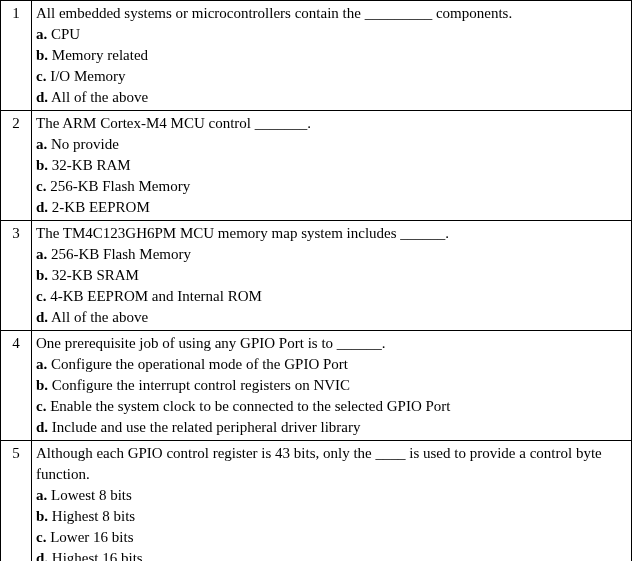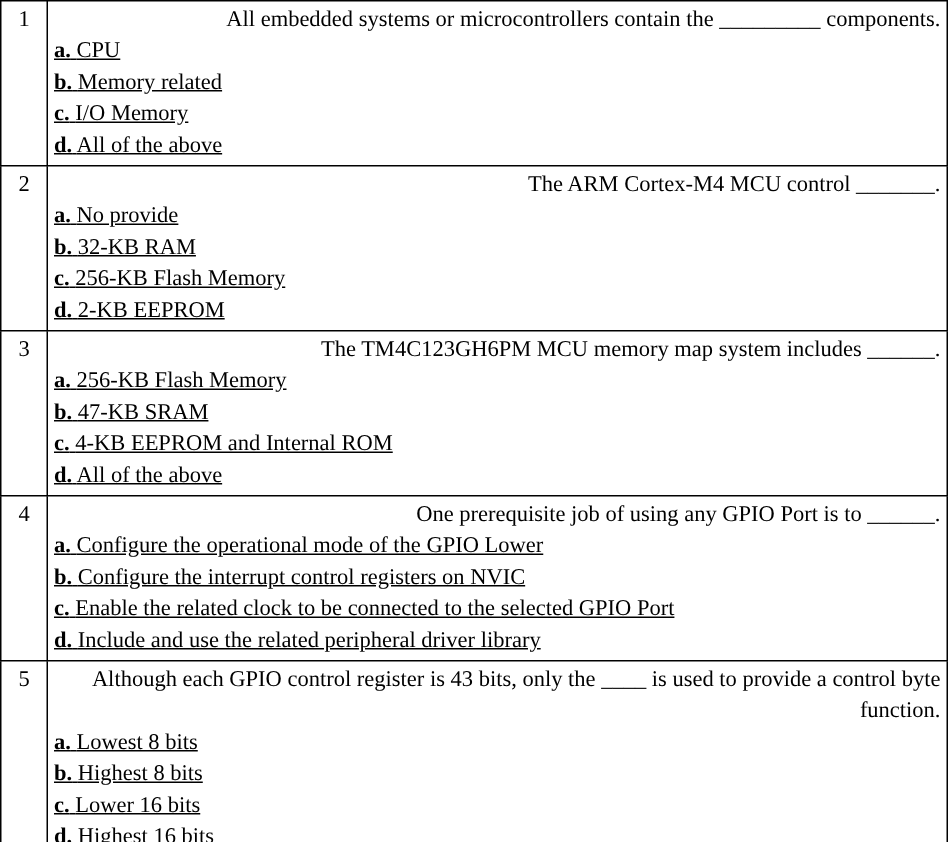--- a/index.html
+++ b/index.html
@@ -18,22 +18,22 @@
     td {
       border: 1px solid #000;
       padding: 2px 4px;
       vertical-align: top;
       line-height: 1.4;
     }
     td.num {
       width: 22px;
       text-align: center;
     }
-    .q { margin: 0; text-align: right; }
-    .opt { margin: 0; text-decoration: underline; }
+    .q { margin: 0; }
+    .opt { margin: 0; }
     .bold { font-weight: bold; }
   </style>
 </head>
 <body>
 
 <table>
   <tbody>
       <tr>
     <td class="num">1</td>
     <td>
@@ -52,32 +52,32 @@
       <div class="opt"><span class="bold">b.</span> <span>32-KB RAM</span></div>
       <div class="opt"><span class="bold">c.</span> <span>256-KB Flash Memory</span></div>
       <div class="opt"><span class="bold">d.</span> <span>2-KB EEPROM</span></div>
     </td>
   </tr>
   <tr>
     <td class="num">3</td>
     <td>
       <div class="q">The TM4C123GH6PM MCU memory map system includes ______.</div>
       <div class="opt"><span class="bold">a.</span> <span>256-KB Flash Memory</span></div>
-      <div class="opt"><span class="bold">b.</span> <span>47-KB SRAM</span></div>
+      <div class="opt"><span class="bold">b.</span> <span>32-KB SRAM</span></div>
       <div class="opt"><span class="bold">c.</span> <span>4-KB EEPROM and Internal ROM</span></div>
       <div class="opt"><span class="bold">d.</span> <span>All of the above</span></div>
     </td>
   </tr>
   <tr>
     <td class="num">4</td>
     <td>
       <div class="q">One prerequisite job of using any GPIO Port is to ______.</div>
-      <div class="opt"><span class="bold">a.</span> <span>Configure the operational mode of the GPIO Lower</span></div>
+      <div class="opt"><span class="bold">a.</span> <span>Configure the operational mode of the GPIO Port</span></div>
       <div class="opt"><span class="bold">b.</span> <span>Configure the interrupt control registers on NVIC</span></div>
-      <div class="opt"><span class="bold">c.</span> <span>Enable the related clock to be connected to the selected GPIO Port</span></div>
+      <div class="opt"><span class="bold">c.</span> <span>Enable the system clock to be connected to the selected GPIO Port</span></div>
       <div class="opt"><span class="bold">d.</span> <span>Include and use the related peripheral driver library</span></div>
     </td>
   </tr>
   <tr>
     <td class="num">5</td>
     <td>
       <div class="q">Although each GPIO control register is 43 bits, only the ____ is used to provide a control byte function.</div>
       <div class="opt"><span class="bold">a.</span> <span>Lowest 8 bits</span></div>
       <div class="opt"><span class="bold">b.</span> <span>Highest 8 bits</span></div>
       <div class="opt"><span class="bold">c.</span> <span>Lower 16 bits</span></div>

